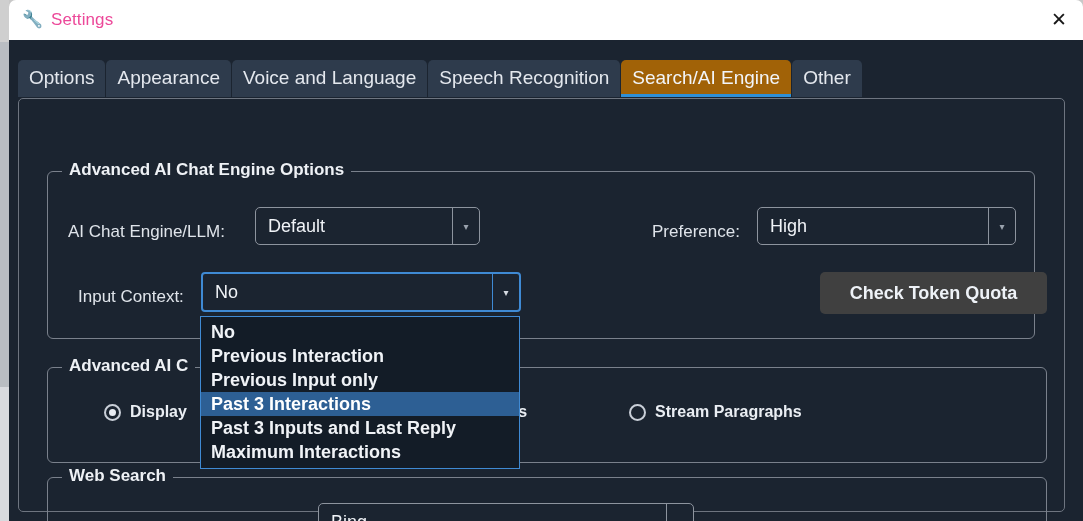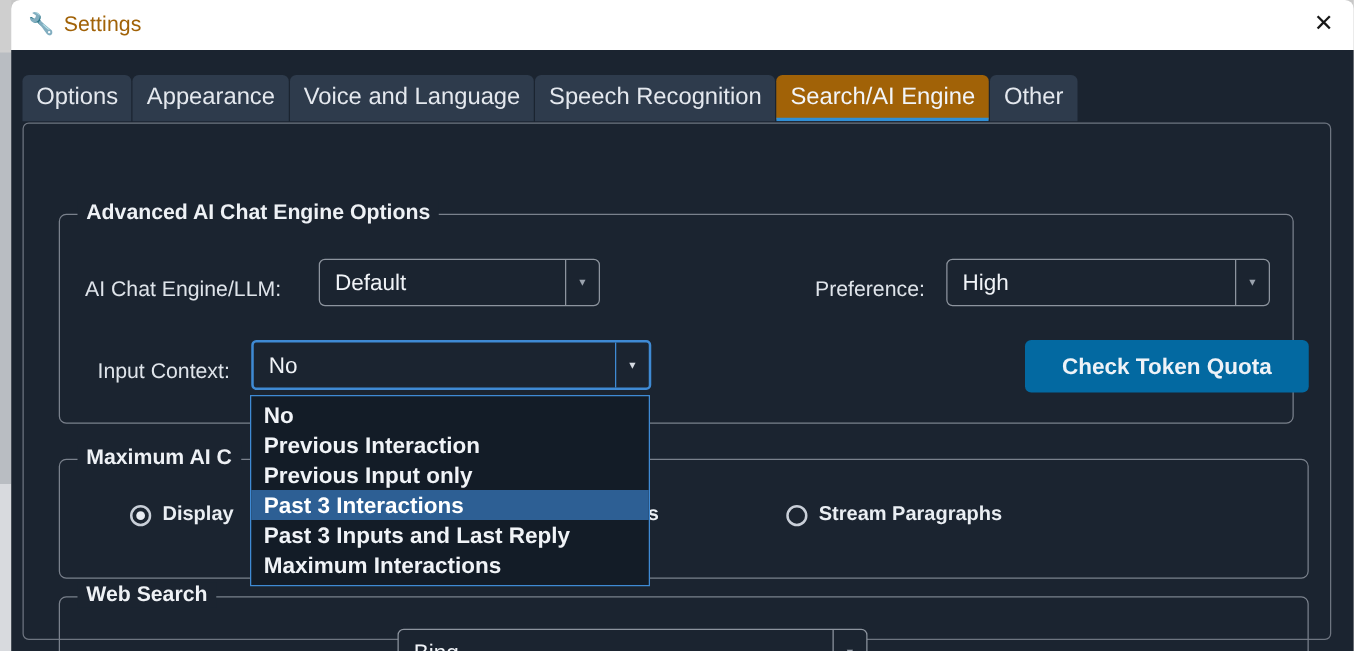--- a/index.html
+++ b/index.html
@@ -52,21 +52,21 @@
     width: 22px; height: 22px;
     font-size: 17px;
     line-height: 22px;
     text-align: center;
     color: #9a9a9a;
   }
   .title-text {
     position: absolute;
     left: 42px; top: 10px;
     font-size: 17px;
-    color: #a16207;
+    color: #ec4899;
     letter-spacing: .1px;
     white-space: nowrap;
   }
   .close-btn {
     position: absolute;
     right: 0px; top: 0px;
     width: 48px; height: 40px;
     color: #171717;
     font-size: 19px;
     line-height: 40px;
@@ -209,21 +209,21 @@
     white-space: nowrap;
   }
   .dd-item.highlight {
     background: #2d5f94;
     color: #ffffff;
   }
 
   
   .pushbtn {
     position: absolute;
-    background: #0369a1;
+    background: #404040;
     color: #eef2f7;
     border: none;
     border-radius: 5px;
     font-family: "Liberation Sans", sans-serif;
     font-size: 18px;
     font-weight: bold;
     display: flex;
     align-items: center;
     justify-content: center;
     box-sizing: border-box;
@@ -307,21 +307,21 @@
 
         <div class="combo open" style="left:153px; top:100px; width:320px; height:40px;">
           <div class="combo-value">No</div>
           <div class="combo-arrow">▾</div>
         </div>
 
         <div class="pushbtn" style="left:772px; top:100px; width:227px; height:42px;">Check Token Quota</div>
       </div>
 
       <div class="groupbox" id="gb-out">
-        <div class="group-title">Maximum AI C</div>
+        <div class="group-title">Advanced AI C</div>
 
         <div class="radio checked" style="left:56px; top:35px;">
           <span class="dot"></span>
           <span class="rlabel">Display</span>
         </div>
 
         <div class="radio" style="left:345px; top:35px;">
           <span class="dot"></span>
           <span class="rlabel">Stream Words</span>
         </div>

